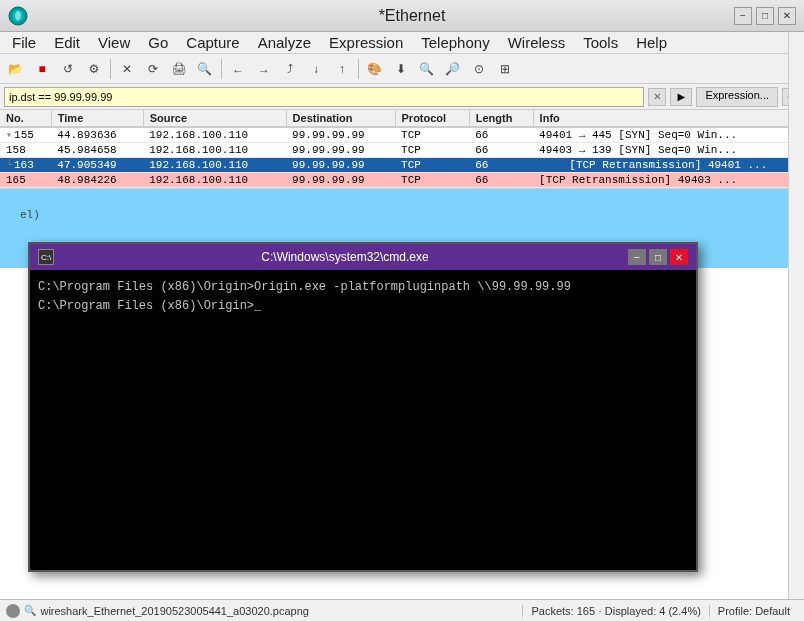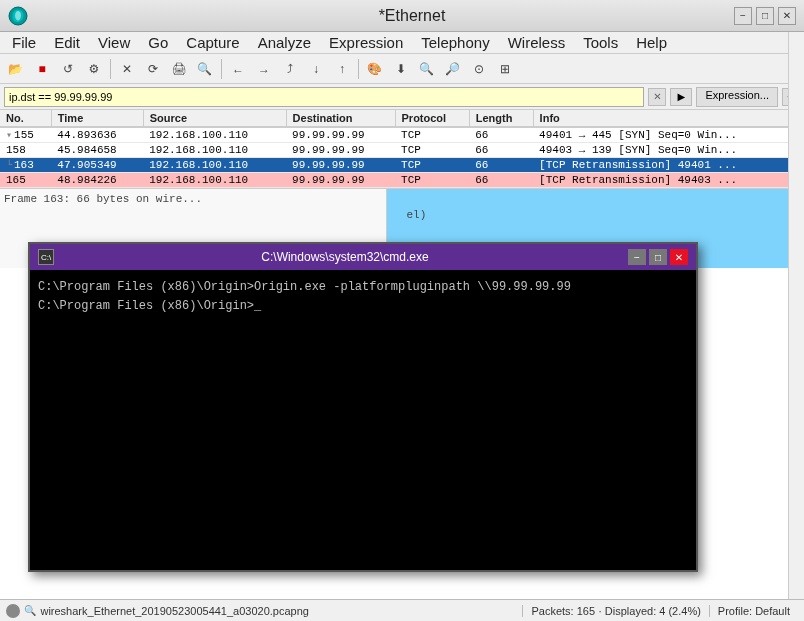--- a/index.html
+++ b/index.html
@@ -423,38 +423,35 @@
             <td>66</td>
             <td>49403 → 139  [SYN] Seq=0 Win...</td>
           </tr>
           <tr style="background:#1a5fa8; color:white;">
             <td style="color: white;"><span style="color:#888; font-size:10px; margin-right:2px;">└</span>163</td>
             <td style="color: white;">47.905349</td>
             <td style="color: white;">192.168.100.110</td>
             <td style="color: white;">99.99.99.99</td>
             <td style="color: white;">TCP</td>
             <td style="color: white;">66</td>
-            <td style="color: white;">[TCP Retransmission] 49401 ...</td>
+            <td style="color: white; text-align: center;">[TCP Retransmission] 49401 ...</td>
           </tr>
           <tr style="background:#ffbbbb;">
             <td>165</td>
             <td>48.984226</td>
             <td>192.168.100.110</td>
             <td>99.99.99.99</td>
             <td>TCP</td>
             <td>66</td>
             <td>[TCP Retransmission] 49403 ...</td>
           </tr>
         </tbody>
     </table>
 
     <div class="detail-area">
-      <div class="detail-panel">
-        <span style="font-size:11px; color:#444;">Frame 163: 66 bytes on wire...</span>
-      </div>
       <div class="detail-panel-text">
         <span style="font-size:11px; color:#444;">el)</span>
       </div>
     </div>
   </div>
 
   <div class="status-bar">
     <div class="status-bar-left">
       <div class="status-icon" style="background:#888; width:14px; height:14px; border-radius:50%;"></div>
       <div style="font-size:10px; color:#666;">🔍</div>

